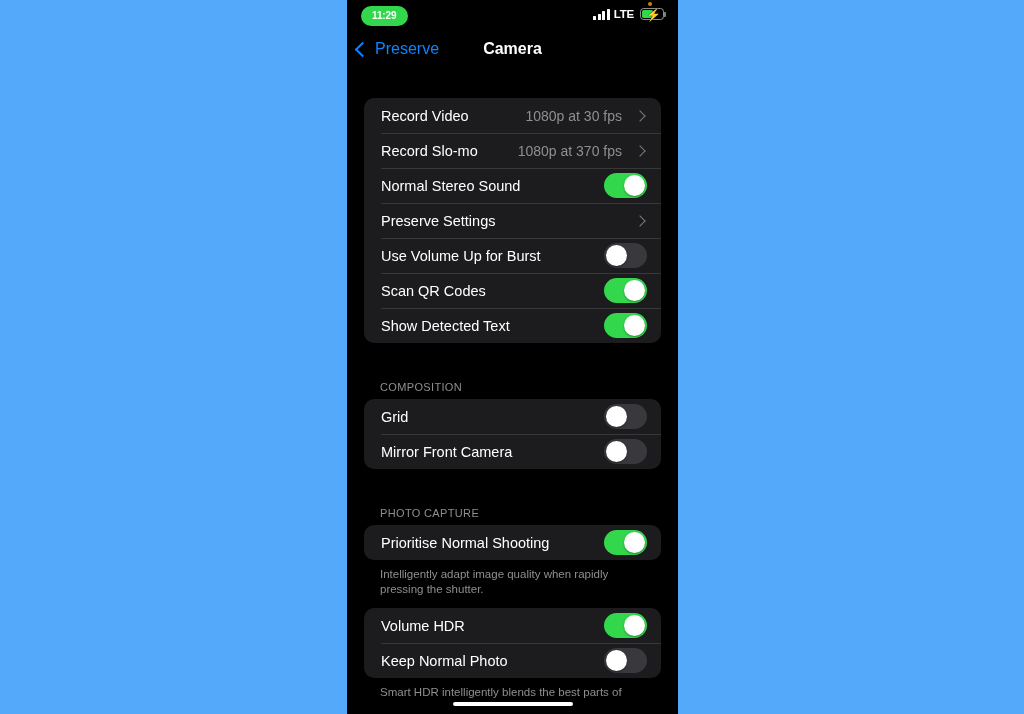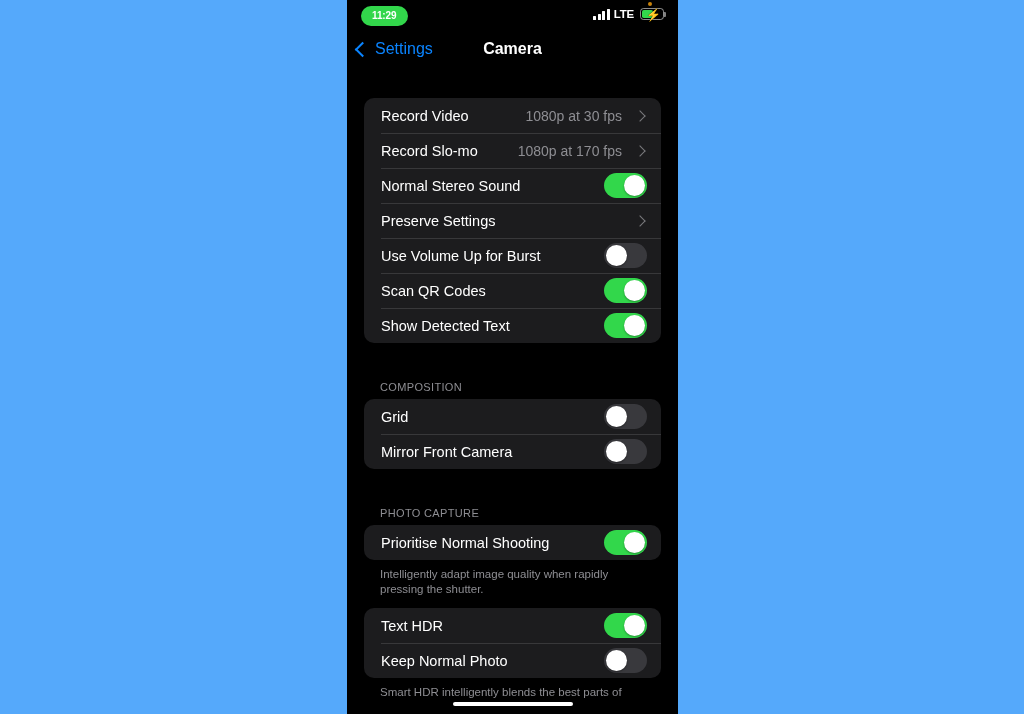--- a/index.html
+++ b/index.html
@@ -288,39 +288,39 @@
       <div id="battery">
         <div id="battery-fill"></div>
         <div id="battery-bolt">⚡</div>
       </div>
     </div>
   </div>
 
   <div id="nav-bar">
     <div id="back-link">
       <span id="back-chevron"></span>
-      <span>Settings</span>
+      <span>Preserve</span>
     </div>
     <div id="nav-title">Camera</div>
   </div>
 
   <div id="settings-scroll">
       <div style="height: 28px;"></div>
       <div class="group">
         <div class="row">
           <span class="row-label">Record Video</span>
           <span class="row-right">
             <span class="row-value">1080p at 30 fps</span>
             <span class="chevron"></span>
           </span>
         </div>
         <div class="row">
           <span class="row-label">Record Slo-mo</span>
           <span class="row-right">
-            <span class="row-value">1080p at 170 fps</span>
+            <span class="row-value">1080p at 370 fps</span>
             <span class="chevron"></span>
           </span>
         </div>
         <div class="row">
           <span class="row-label">Normal Stereo Sound</span>
           <span class="row-right">
             <span class="toggle on">
               <span class="knob"></span>
             </span>
           </span>
@@ -385,21 +385,21 @@
             <span class="toggle on">
               <span class="knob"></span>
             </span>
           </span>
         </div>
       </div>
       <div class="section-footer">Intelligently adapt image quality when rapidly pressing the shutter.</div>
       <div class="group-spacer-sm"></div>
       <div class="group">
         <div class="row">
-          <span class="row-label">Text HDR</span>
+          <span class="row-label">Volume HDR</span>
           <span class="row-right">
             <span class="toggle on">
               <span class="knob"></span>
             </span>
           </span>
         </div>
         <div class="row">
           <span class="row-label">Keep Normal Photo</span>
           <span class="row-right">
             <span class="toggle">

